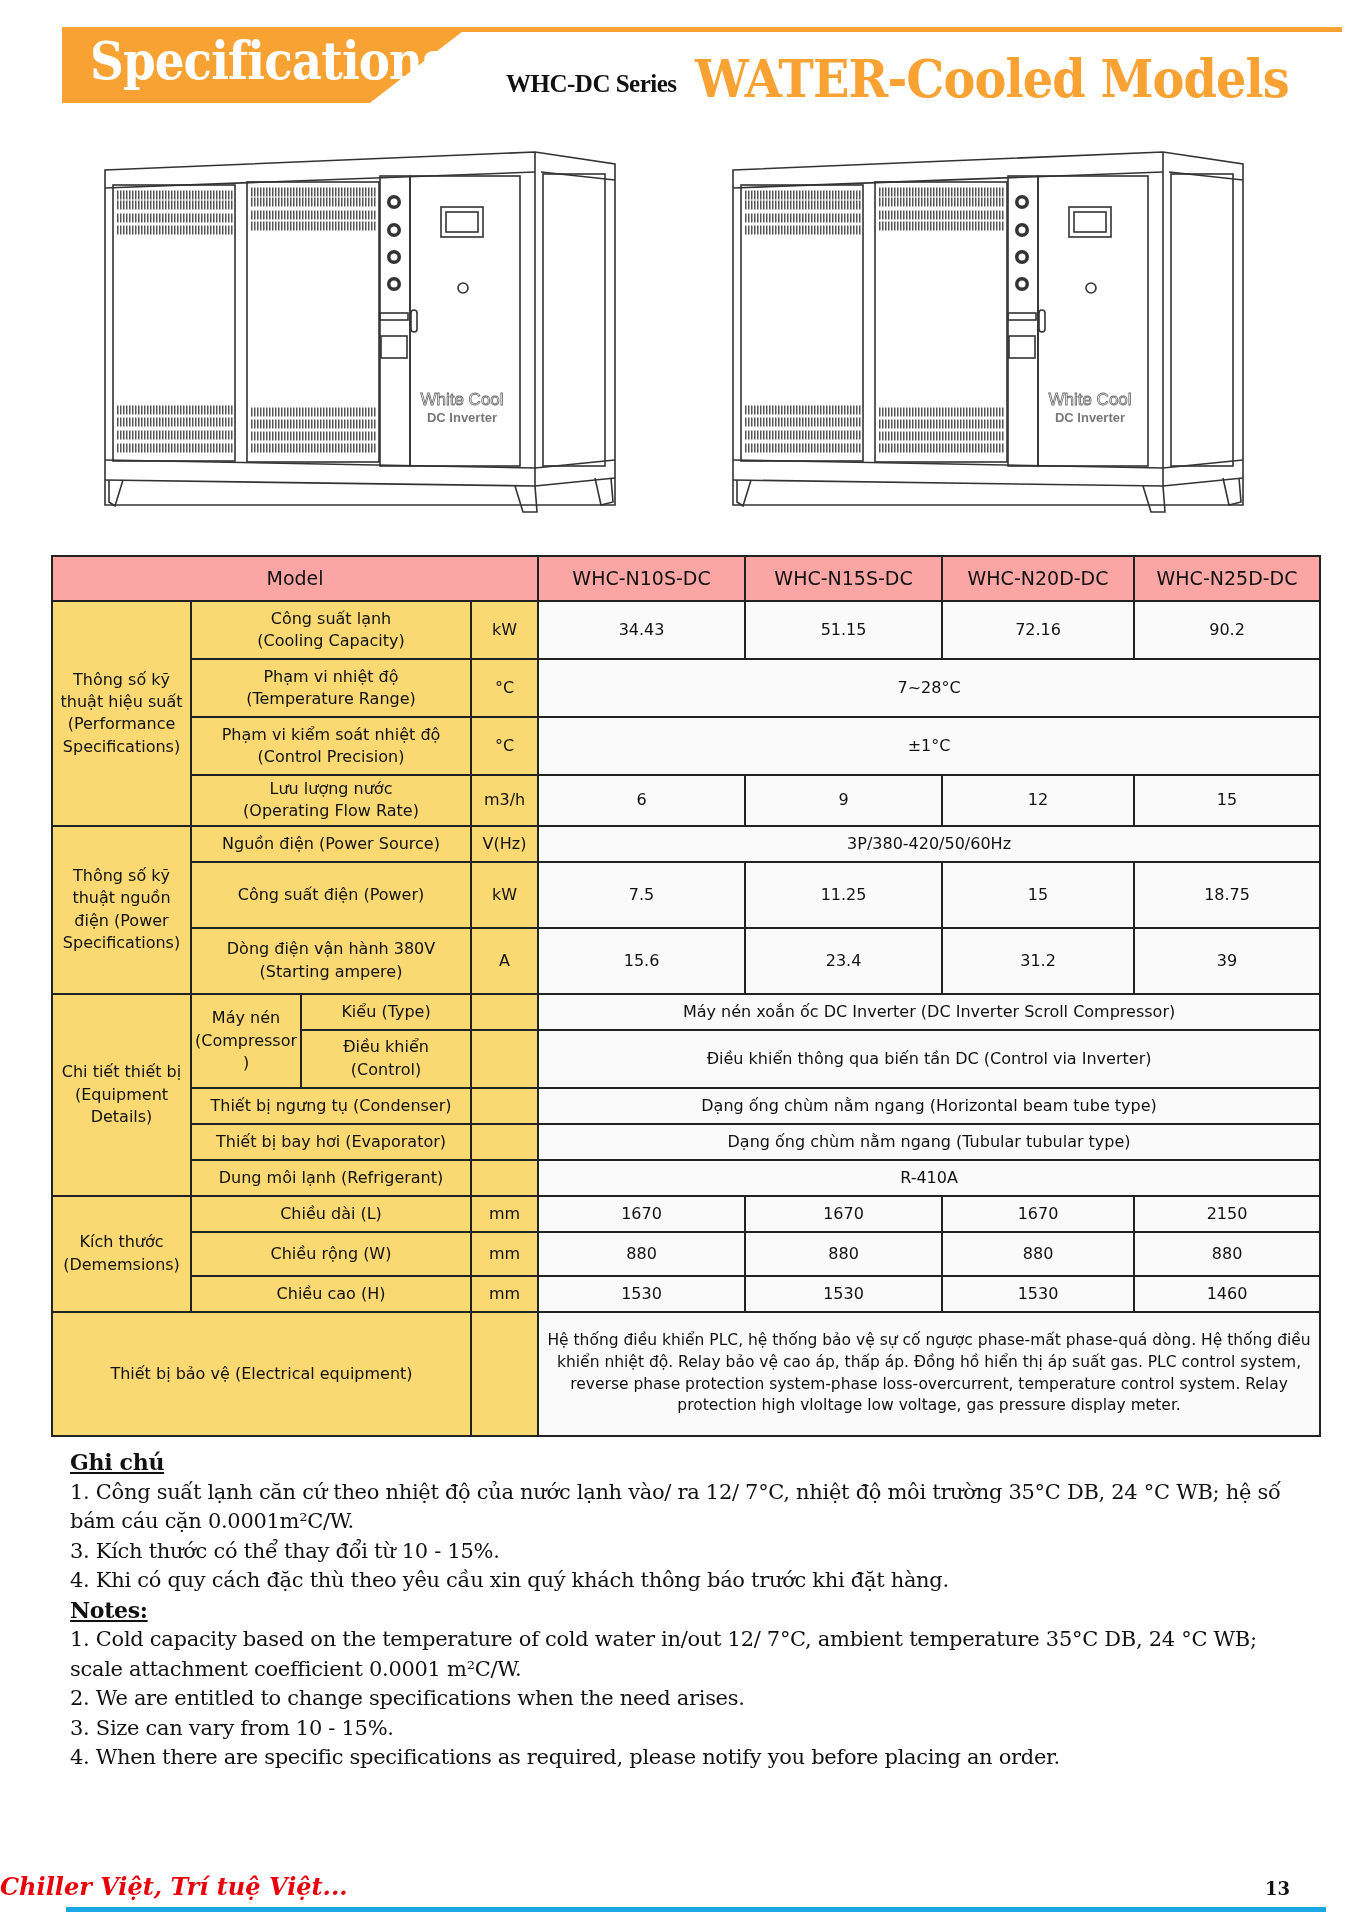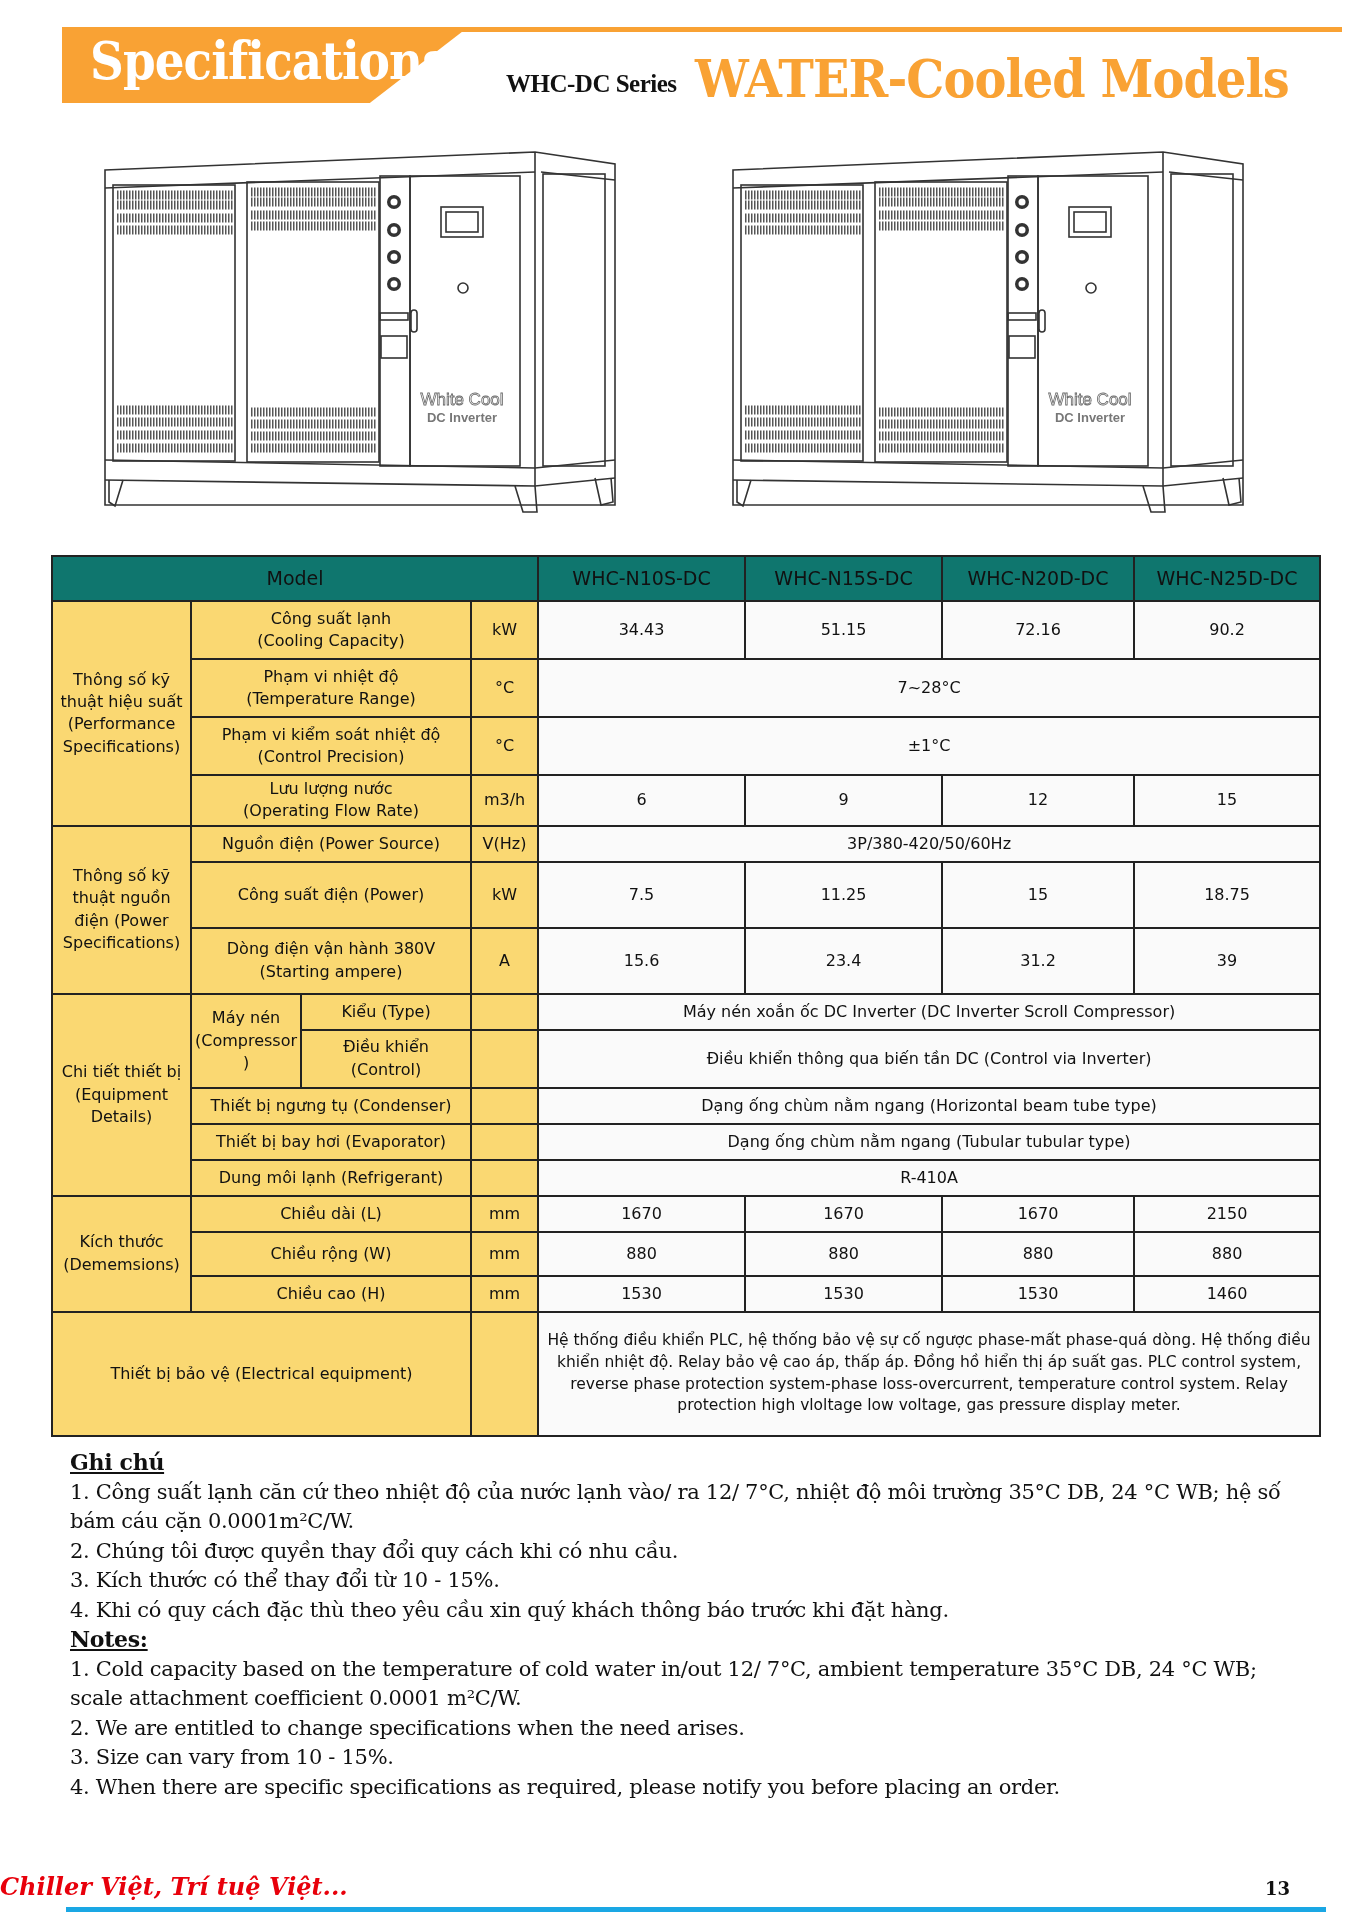--- a/index.html
+++ b/index.html
@@ -19,21 +19,21 @@
 
   
   .machine { position: absolute; top: 150px; width: 580px; height: 370px; }
   .machine svg { width: 100%; height: 100%; }
 
   
   table.spec { position: absolute; left: 51px; top: 555px; width: 1268px; border-collapse: collapse;
                font-family: "DejaVu Sans", sans-serif; font-size: 16px; table-layout: fixed; }
   table.spec td { border: 2px solid #222; text-align: center; vertical-align: middle; line-height: 1.4;
                   padding: 2px 3px; }
-  .th { background: #0f766e; font-size: 19px; height: 45px; }
+  .th { background: #fca5a5; font-size: 19px; height: 45px; }
   .lab { background: #fad872; }
   .val { background: #fafafa; }
   .small { font-size: 15.5px; }
 
   
   .notes { position: absolute; left: 70px; top: 1448px; width: 1240px; font-family: "DejaVu Serif", serif;
            font-size: 21px; line-height: 29.5px; color: #111; letter-spacing: -0.3px; }
   .notes .h { font-weight: bold; text-decoration: underline; font-size: 22px; }
   .notes p { margin: 0; }
 
@@ -275,21 +275,20 @@
     <td class="lab" colspan="3">Thiết bị bảo vệ (Electrical equipment)</td>
     <td class="lab"></td>
     <td class="val small" colspan="4">Hệ thống điều khiển PLC, hệ thống bảo vệ sự cố ngược phase-mất phase-quá dòng. Hệ thống điều khiển nhiệt độ. Relay bảo vệ cao áp, thấp áp. Đồng hồ hiển thị áp suất gas. PLC control system, reverse phase protection system-phase loss-overcurrent, temperature control system. Relay protection high vloltage low voltage, gas pressure display meter.</td>
   </tr>
 </tbody>
   </table>
 
 <div class="notes">
   <p class="h">Ghi chú</p>
   <p>1. Công suất lạnh căn cứ theo nhiệt độ của nước lạnh vào/ ra 12/ 7°C, nhiệt độ môi trường 35°C DB, 24 °C WB; hệ số bám cáu cặn 0.0001m²C/W.</p>
-  <p>2. Chúng tôi được quyền thay đổi quy cách khi có nhu cầu.</p>
   <p>3. Kích thước có thể thay đổi từ 10 - 15%.</p>
   <p>4. Khi có quy cách đặc thù theo yêu cầu xin quý khách thông báo trước khi đặt hàng.</p>
   <p class="h">Notes:</p>
   <p>1. Cold capacity based on the temperature of cold water in/out 12/ 7°C, ambient temperature 35°C DB, 24 °C WB; scale attachment coefficient 0.0001 m²C/W.</p>
   <p>2. We are entitled to change specifications when the need arises.</p>
   <p>3. Size can vary from 10 - 15%.</p>
   <p>4. When there are specific specifications as required, please notify you before placing an order.</p>
 </div>
 
 <div class="footer-slogan">Chiller Việt, Trí tuệ Việt...</div>

